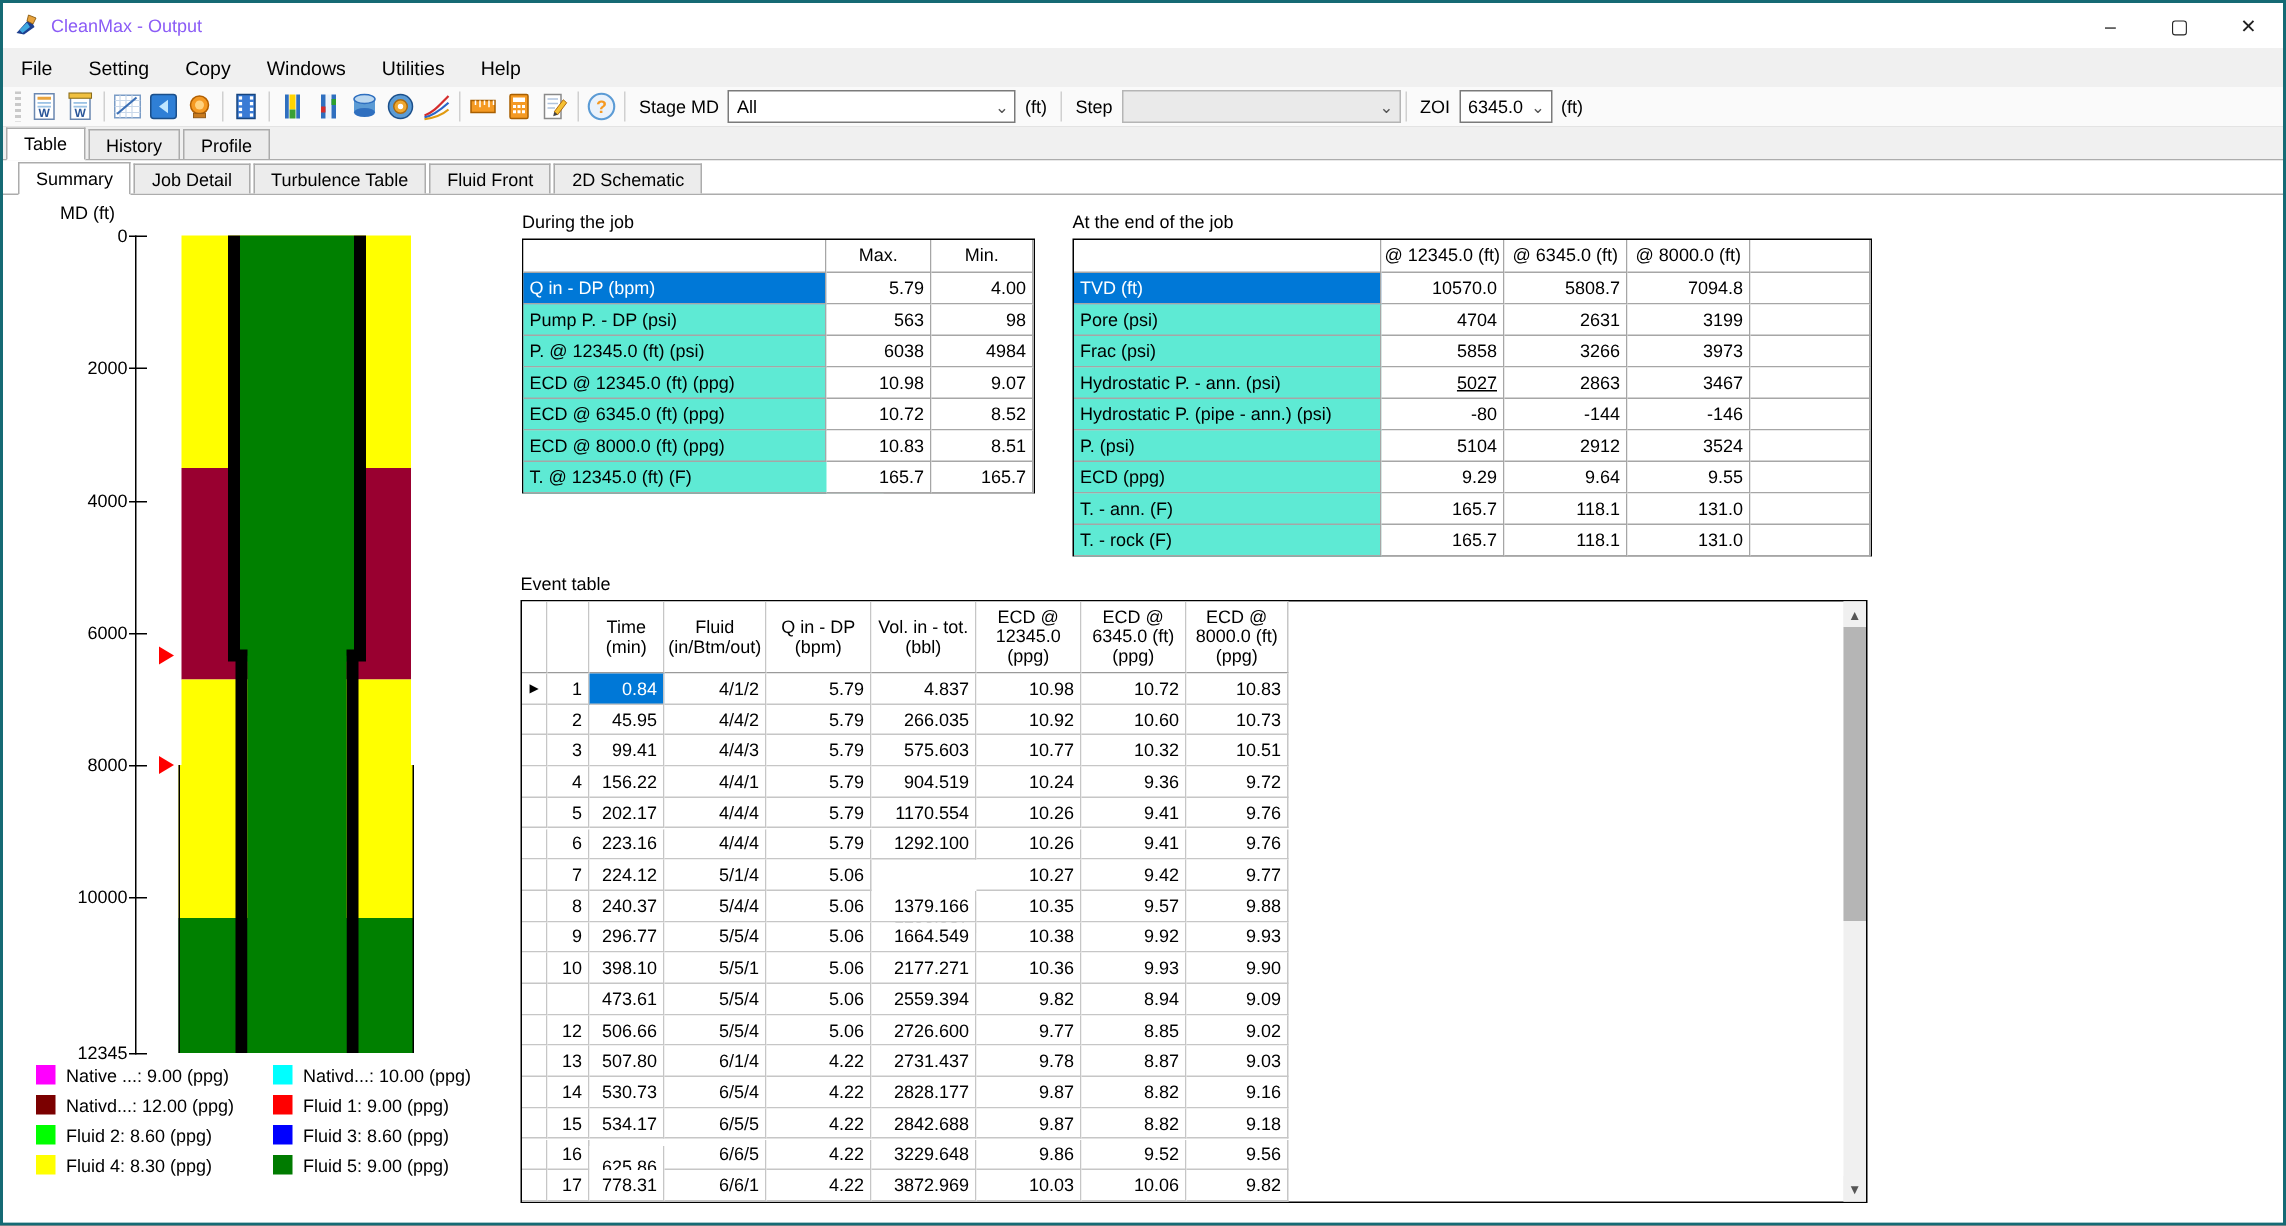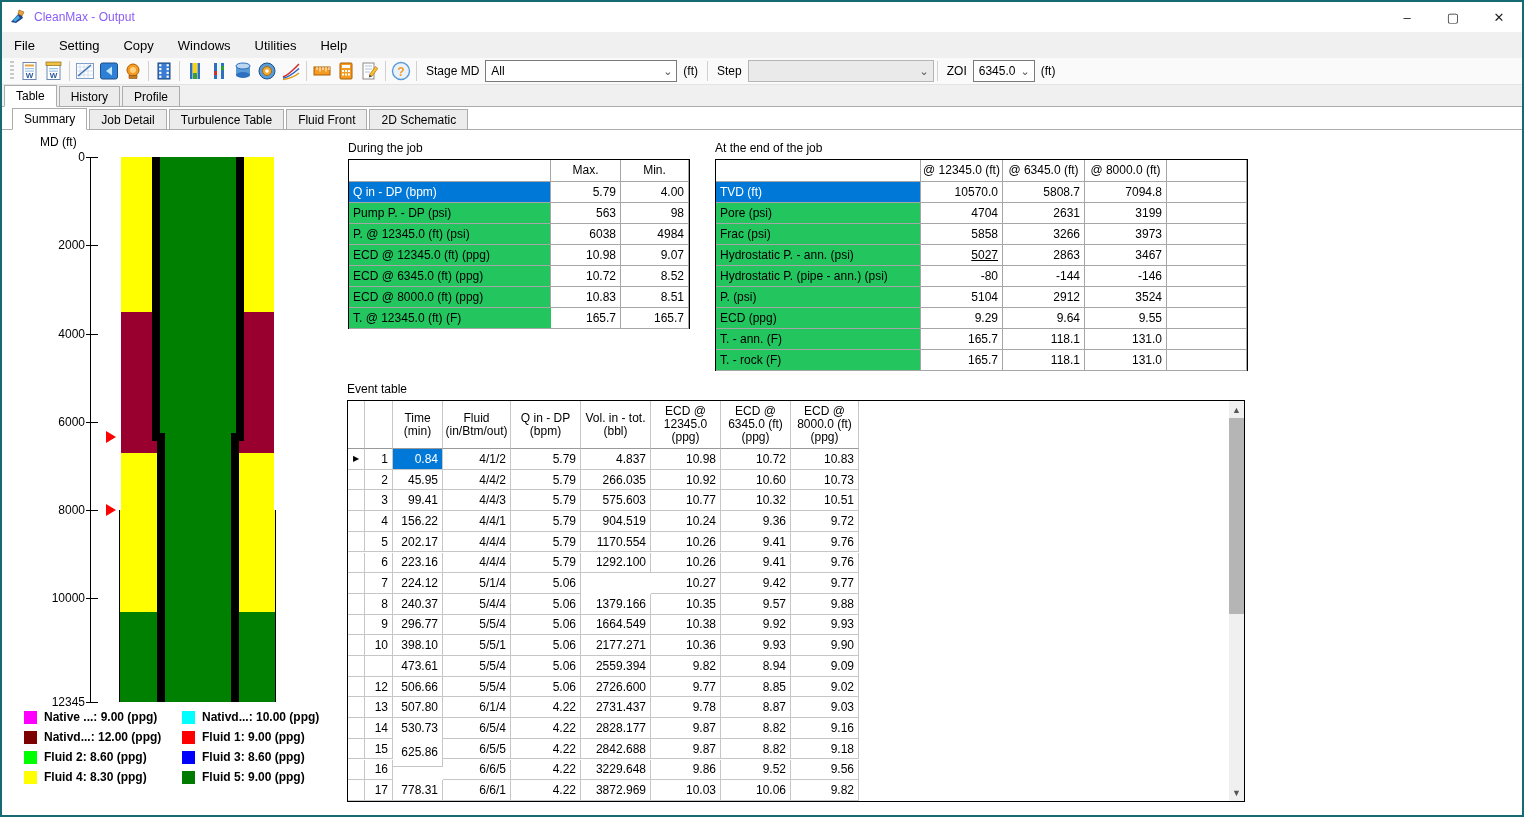--- a/index.html
+++ b/index.html
@@ -34,34 +34,34 @@
   .tabbar-main{top:83px;height:22px;background:#f0f0f0;border-bottom:1px solid #acacac;}
   .tabbar-sub{top:105px;height:23px;background:#fff;border-bottom:1px solid #acacac;padding-left:8px;}
   .tab{font-size:12px;color:#000;padding:3px 11px 4px 11px;border:1px solid #acacac;border-bottom:none;background:#ececec;margin-left:2px;height:20px;}
   .tab.active{background:#fff;height:22px;position:relative;z-index:2;margin-bottom:-1px;border-bottom:1px solid #fff;}
 
   .content{position:absolute;left:0;top:128px;right:0;bottom:0;background:#fff;}
 
   
   .gtable{position:absolute;background:#fff;border:1px solid #000;}
   .cell{position:absolute;border-right:1px solid #a6a6a6;border-bottom:1px solid #a6a6a6;font-size:12px;color:#000;display:flex;align-items:center;overflow:hidden;white-space:nowrap;background:#fff;}
-  .cell.gray{background:#22c55e;}
+  .cell.gray{background:#5eead4;}
   .cell.sel{background:#0078d7;color:#fff;}
   .cell.num{justify-content:flex-end;padding-right:4px;}
   .cell.txt{padding-left:4px;}
   .cell.ctr{justify-content:center;text-align:center;white-space:pre-line;line-height:13px;}
   .evt .cell{border-right:1px solid #c6c6c6;border-bottom:1px solid #c6c6c6;}
   .evt .cell.hdr{border-right:1px solid #c6c6c6;border-bottom:1px solid #9a9a9a;}
 
   
   .vscroll{position:absolute;top:0;right:0;width:15px;bottom:0;background:#f0f0f0;}
   .vscroll .btn{position:absolute;left:0;width:15px;height:17px;display:flex;align-items:center;justify-content:center;font-size:9px;color:#555;background:#f0f0f0;}
   .vscroll .thumb{position:absolute;left:0;width:15px;background:#b5b5b5;}
   .marker{position:absolute;width:0;height:0;border-left:10px solid #f00;border-top:6px solid transparent;border-bottom:6px solid transparent;}
-  .legend-item{position:absolute;height:14px;display:flex;align-items:center;font-weight:bold;}
+  .legend-item{position:absolute;height:14px;display:flex;}
   .legend-swatch{width:13px;height:13px;margin-right:7px;flex:none;}
   .legend-label{font-size:12px;color:#000;white-space:nowrap;}
 </style>
 </head>
 <body>
 
 <div class="window">
 
   <div class="titlebar">
     <svg class="app-icon" viewBox="0 0 16 16">
@@ -561,21 +561,21 @@
         <div class="cell num" style="left: 17px; top: 337.8px; width: 28px; height: 20.7px;">15</div>
         <div class="cell num" style="left: 45px; top: 337.8px; width: 50px; height: 20.7px;">534.17</div>
         <div class="cell num" style="left: 95px; top: 337.8px; width: 68px; height: 20.7px;">6/5/5</div>
         <div class="cell num" style="left: 163px; top: 337.8px; width: 70px; height: 20.7px;">4.22</div>
         <div class="cell num" style="left: 233px; top: 337.8px; width: 70px; height: 20.7px;">2842.688</div>
         <div class="cell num" style="left: 303px; top: 337.8px; width: 70px; height: 20.7px;">9.87</div>
         <div class="cell num" style="left: 373px; top: 337.8px; width: 70px; height: 20.7px;">8.82</div>
         <div class="cell num" style="left: 443px; top: 337.8px; width: 68px; height: 20.7px;">9.18</div>
         <div class="cell ctr" style="left: 0px; top: 358.5px; width: 17px; height: 20.7px; font-size: 8px;"></div>
         <div class="cell num" style="left: 17px; top: 358.5px; width: 28px; height: 20.7px;">16</div>
-        <div class="cell num" style="left: 45px; top: 337px; width: 50px; height: 29px;">625.86</div>
+        <div class="cell num" style="left: 45px; top: 363px; width: 50px; height: 29px;">625.86</div>
         <div class="cell num" style="left: 95px; top: 358.5px; width: 68px; height: 20.7px;">6/6/5</div>
         <div class="cell num" style="left: 163px; top: 358.5px; width: 70px; height: 20.7px;">4.22</div>
         <div class="cell num" style="left: 233px; top: 358.5px; width: 70px; height: 20.7px;">3229.648</div>
         <div class="cell num" style="left: 303px; top: 358.5px; width: 70px; height: 20.7px;">9.86</div>
         <div class="cell num" style="left: 373px; top: 358.5px; width: 70px; height: 20.7px;">9.52</div>
         <div class="cell num" style="left: 443px; top: 358.5px; width: 68px; height: 20.7px;">9.56</div>
         <div class="cell ctr" style="left: 0px; top: 379.2px; width: 17px; height: 20.7px; font-size: 8px;"></div>
         <div class="cell num" style="left: 17px; top: 379.2px; width: 28px; height: 20.7px;">17</div>
         <div class="cell num" style="left: 45px; top: 379.2px; width: 50px; height: 20.7px;">778.31</div>
         <div class="cell num" style="left: 95px; top: 379.2px; width: 68px; height: 20.7px;">6/6/1</div>

